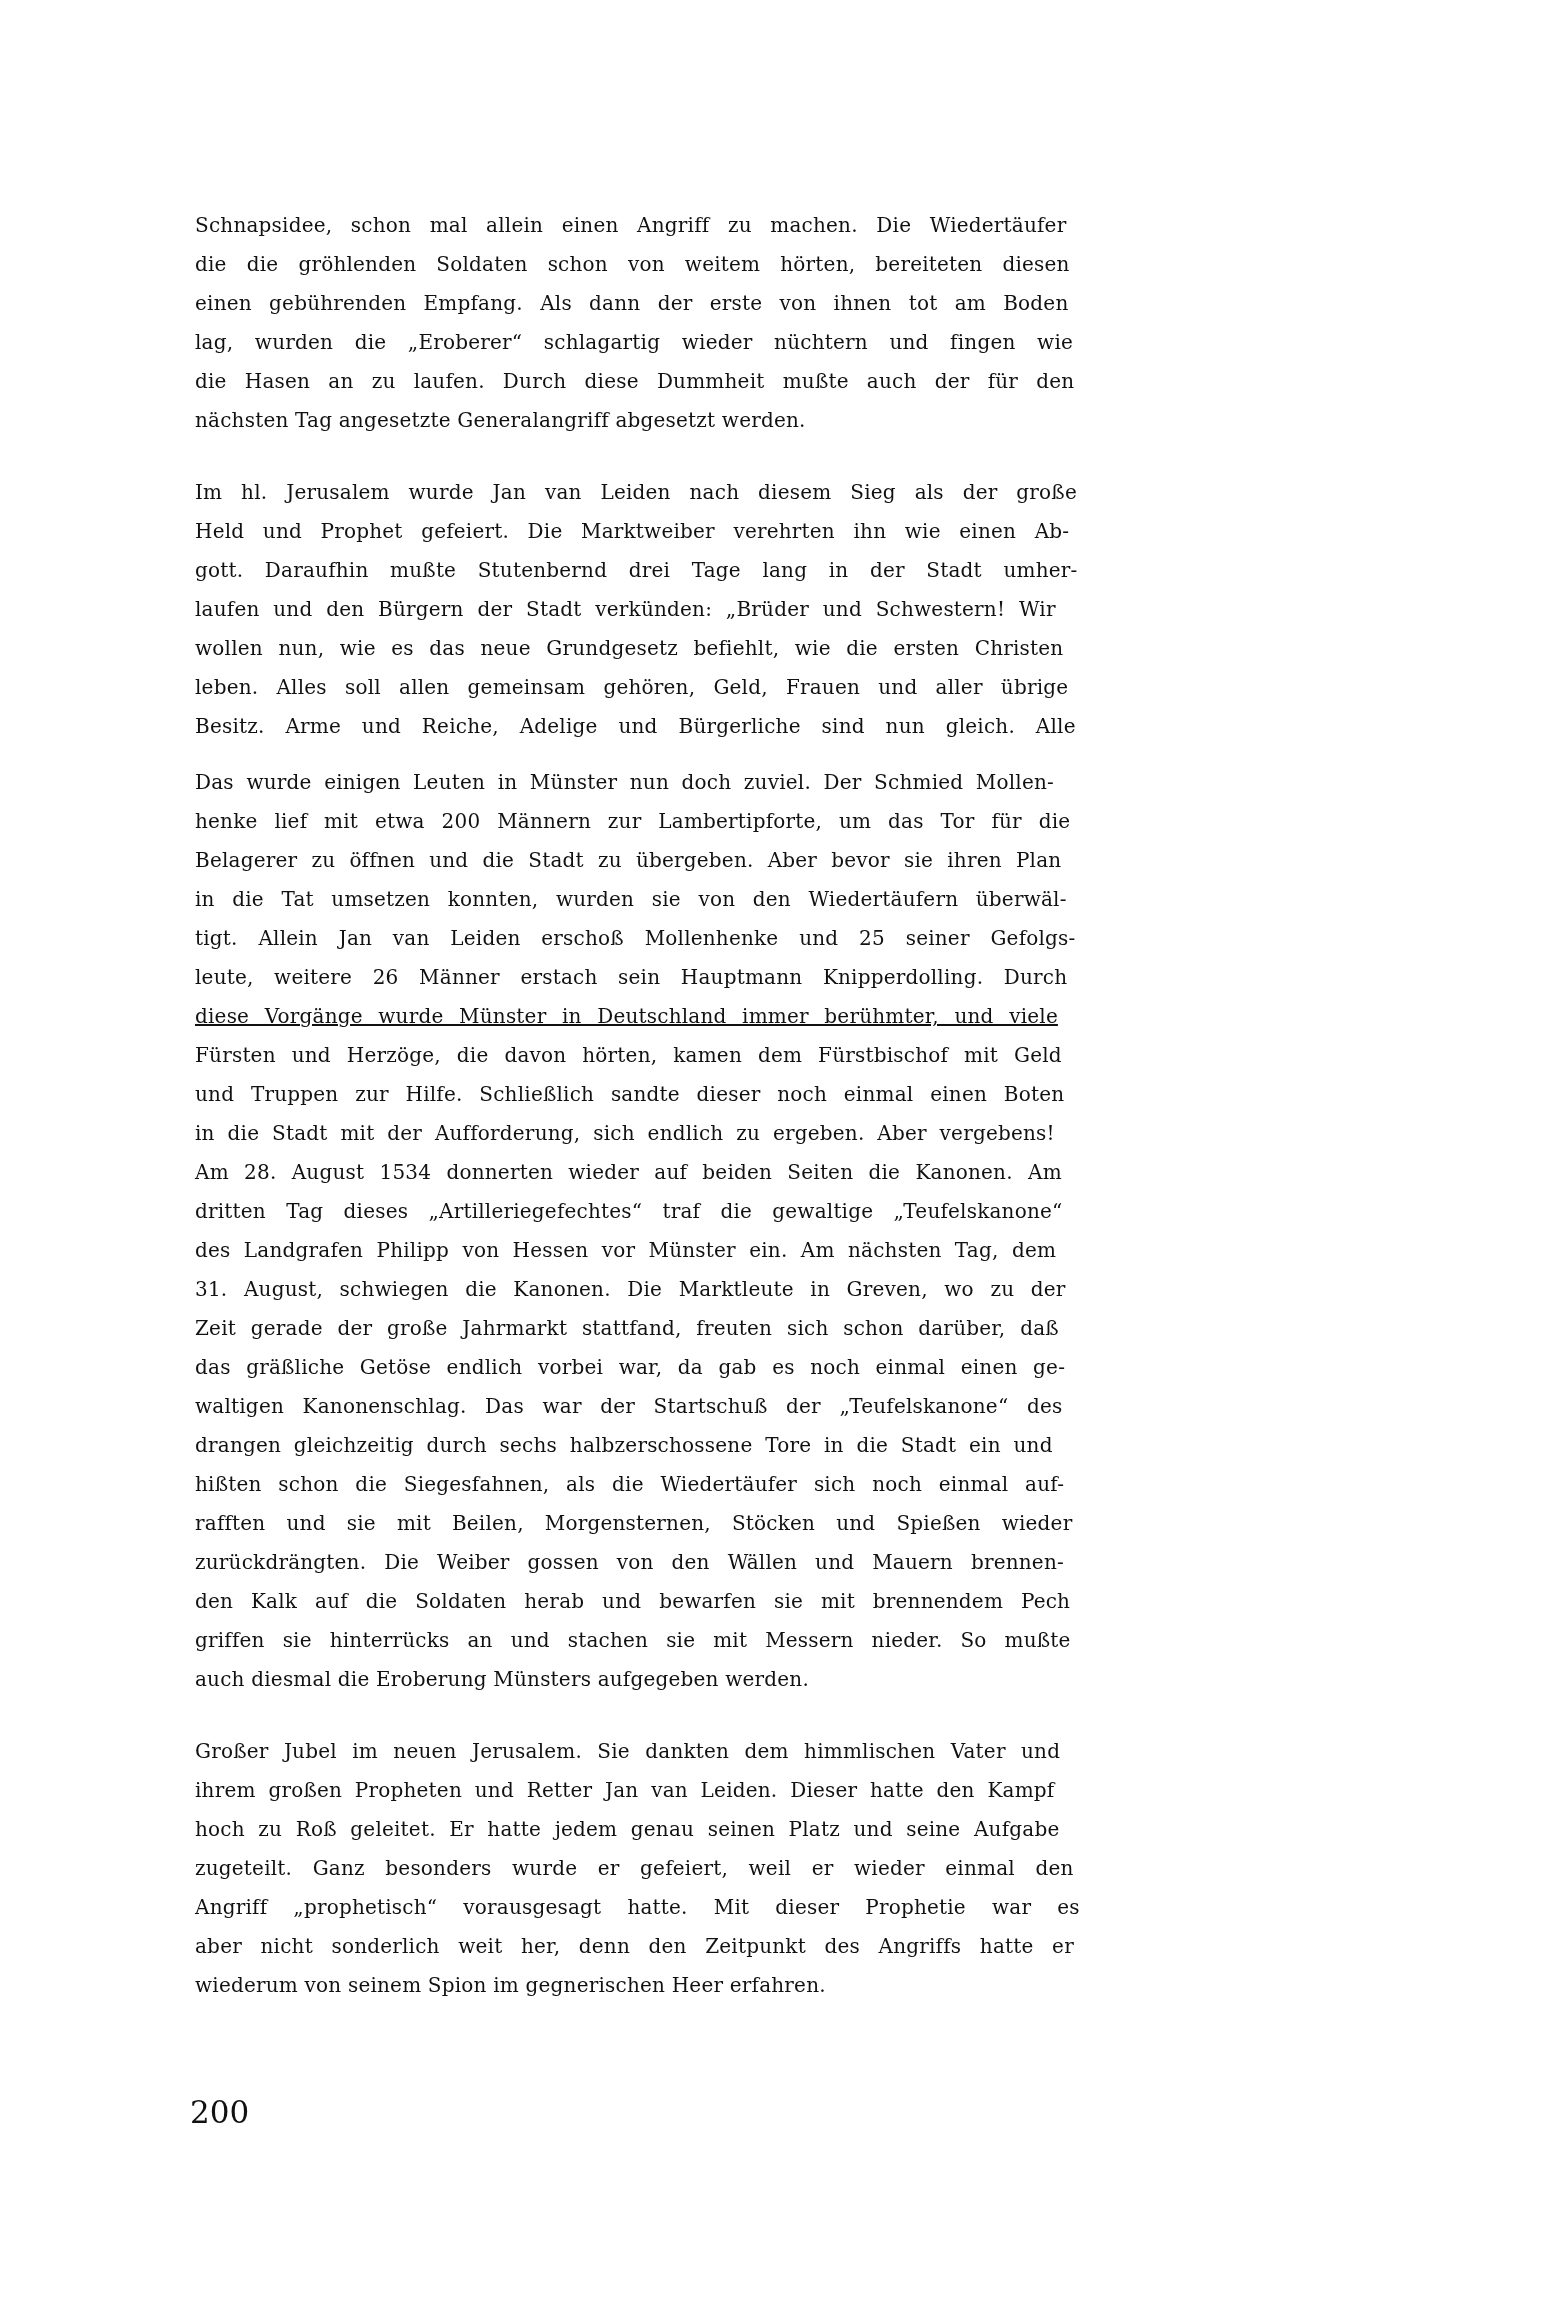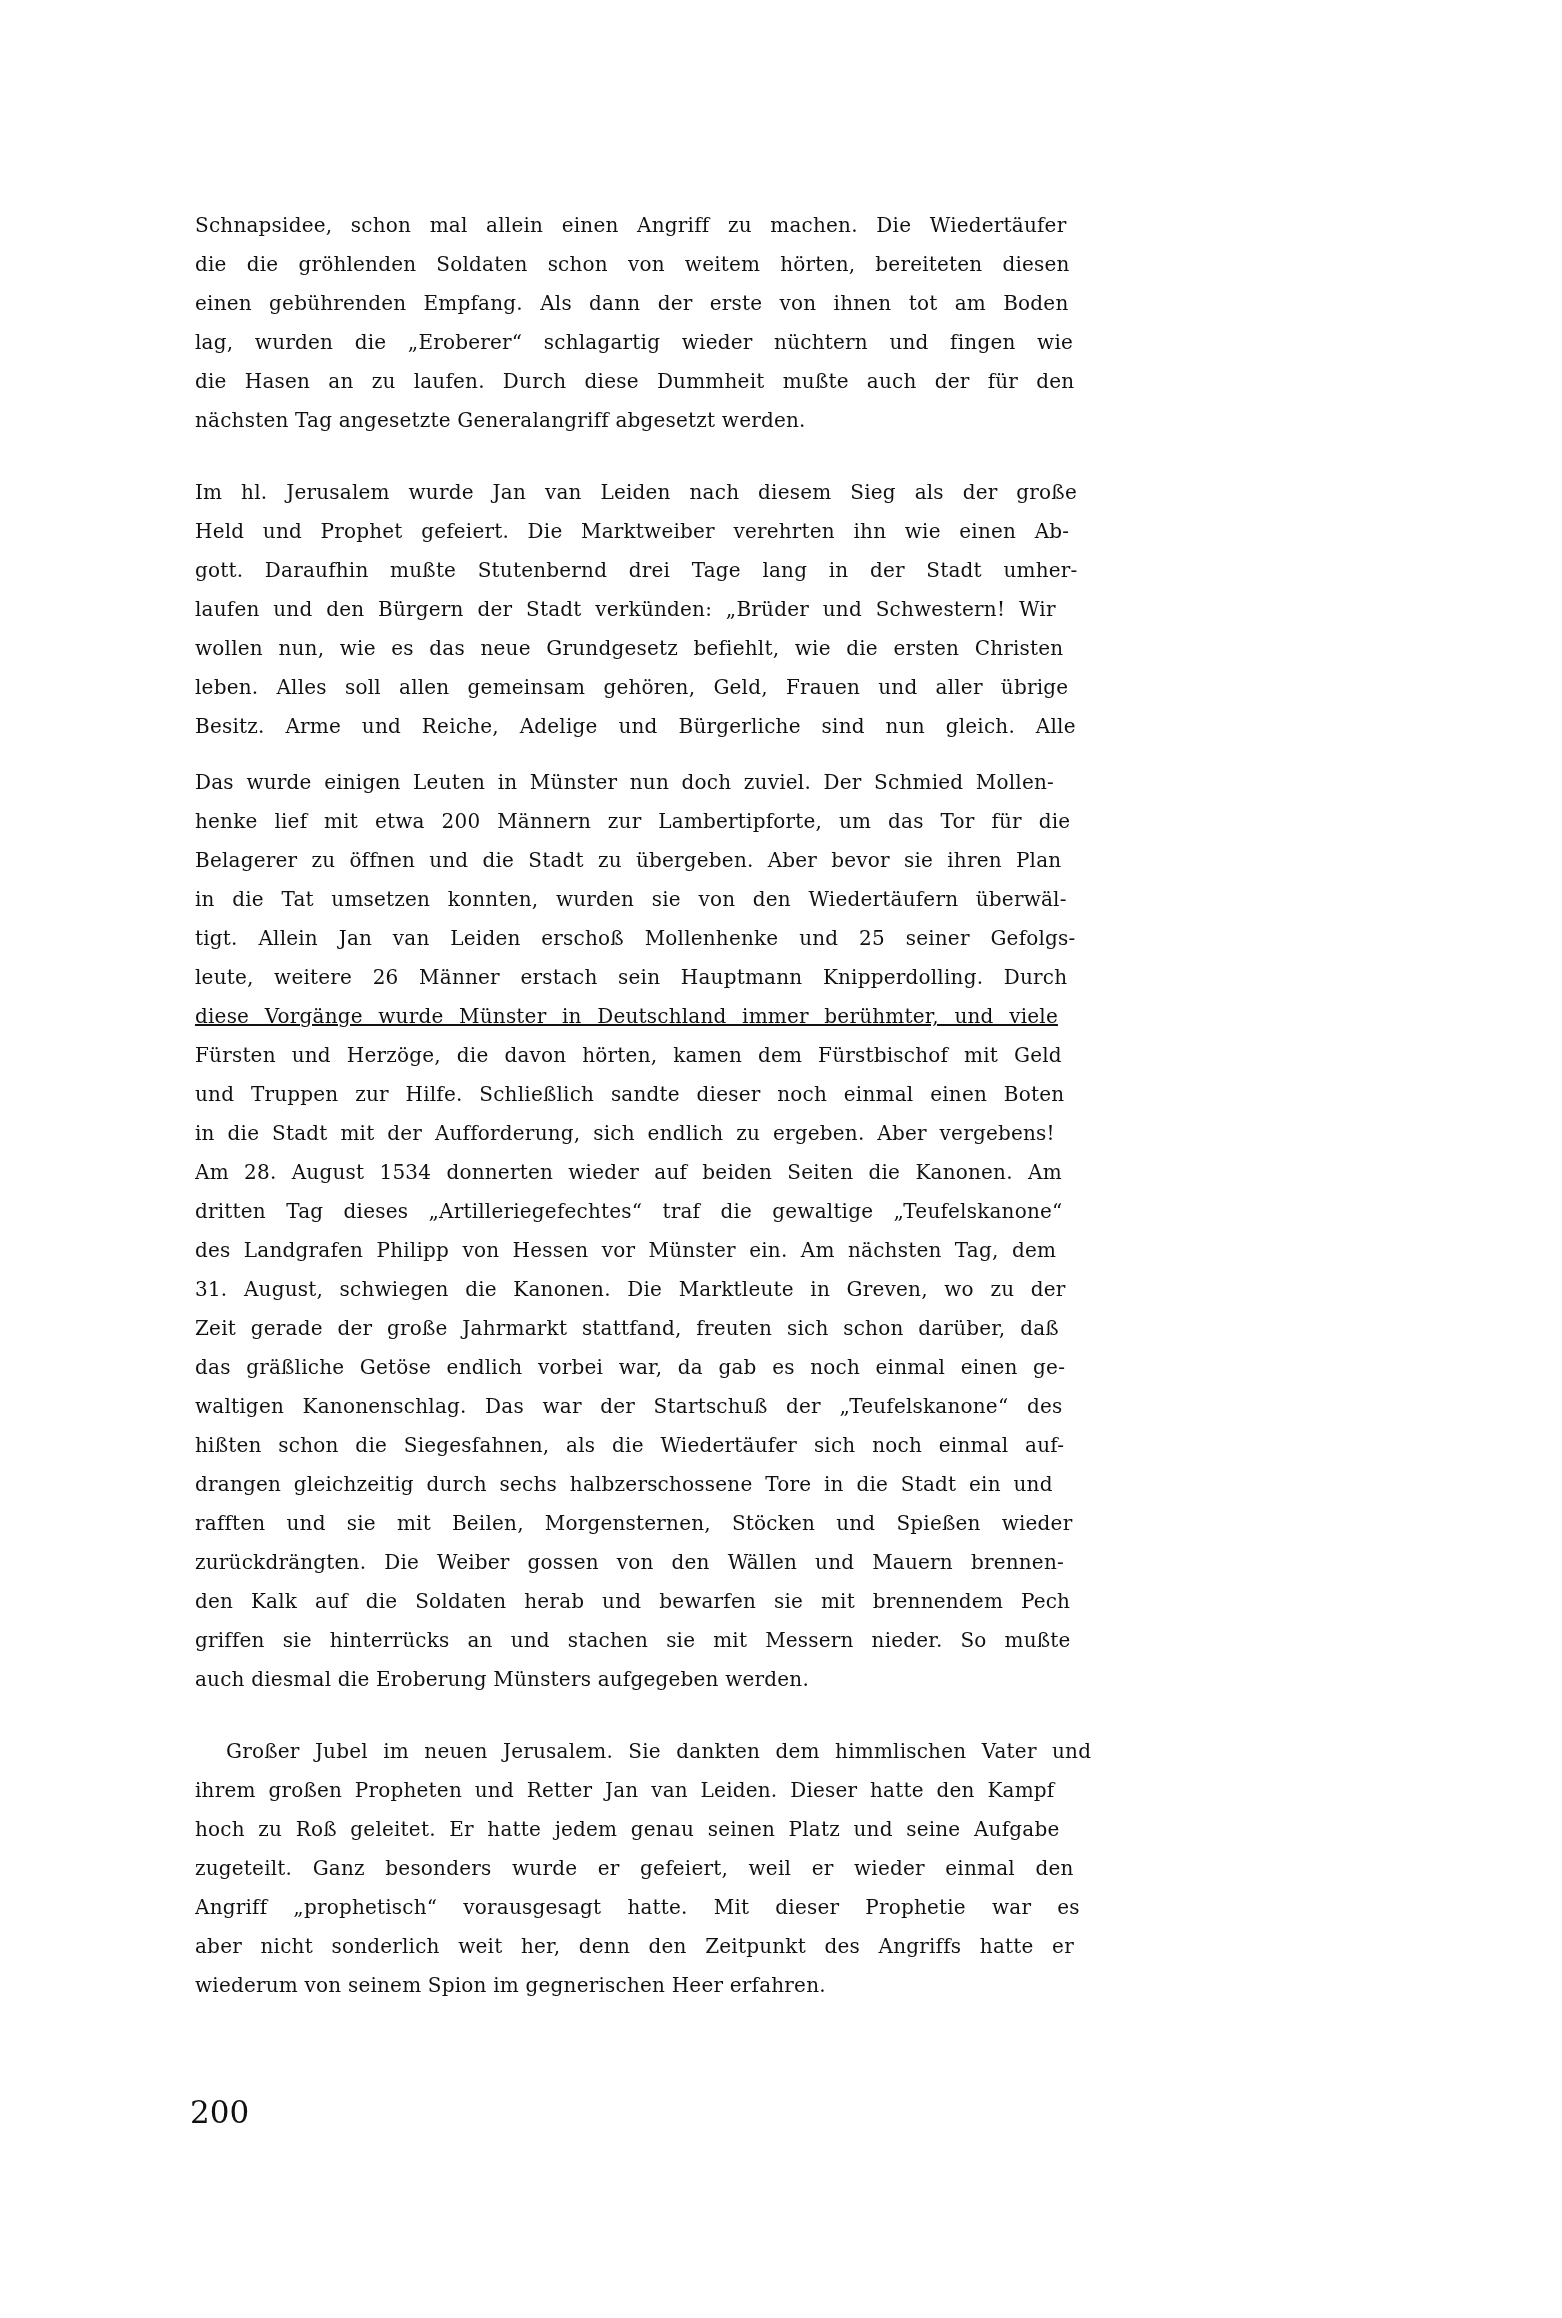--- a/index.html
+++ b/index.html
@@ -85,31 +85,31 @@
     <span class="line" style="white-space: nowrap; word-spacing: 9.4px; text-align-last: left;">Fürsten und Herzöge, die davon hörten, kamen dem Fürstbischof mit Geld</span>
     <span class="line" style="white-space: nowrap; word-spacing: 10.2px; text-align-last: left;">und Truppen zur Hilfe. Schließlich sandte dieser noch einmal einen Boten</span>
     <span class="line" style="white-space: nowrap; word-spacing: 6.3px; text-align-last: left;">in die Stadt mit der Aufforderung, sich endlich zu ergeben. Aber vergebens!</span>
     <span class="line" style="white-space: nowrap; word-spacing: 8.7px; text-align-last: left;">Am 28. August 1534 donnerten wieder auf beiden Seiten die Kanonen. Am</span>
     <span class="line" style="white-space: nowrap; word-spacing: 13.7px; text-align-last: left;">dritten Tag dieses „Artilleriegefechtes“ traf die gewaltige „Teufelskanone“</span>
     <span class="line" style="white-space: nowrap; word-spacing: 6.8px; text-align-last: left;">des Landgrafen Philipp von Hessen vor Münster ein. Am nächsten Tag, dem</span>
     <span class="line" style="white-space: nowrap; word-spacing: 10px; text-align-last: left;">31. August, schwiegen die Kanonen. Die Marktleute in Greven, wo zu der</span>
     <span class="line" style="white-space: nowrap; word-spacing: 8.2px; text-align-last: left;">Zeit gerade der große Jahrmarkt stattfand, freuten sich schon darüber, daß</span>
     <span class="line" style="white-space: nowrap; word-spacing: 9px; text-align-last: left;">das gräßliche Getöse endlich vorbei war, da gab es noch einmal einen ge-</span>
     <span class="line" style="white-space: nowrap; word-spacing: 12px; text-align-last: left;">waltigen Kanonenschlag. Das war der Startschuß der „Teufelskanone“ des</span>
+    <span class="line" style="white-space: nowrap; word-spacing: 6.2px; text-align-last: left;">drangen gleichzeitig durch sechs halbzerschossene Tore in die Stadt ein und</span>
     <span class="line" style="white-space: nowrap; word-spacing: 10.2px; text-align-last: left;">hißten schon die Siegesfahnen, als die Wiedertäufer sich noch einmal auf-</span>
-    <span class="line" style="white-space: nowrap; word-spacing: 6.2px; text-align-last: left;">drangen gleichzeitig durch sechs halbzerschossene Tore in die Stadt ein und</span>
     <span class="line" style="white-space: nowrap; word-spacing: 14.5px; text-align-last: left;">rafften und sie mit Beilen, Morgensternen, Stöcken und Spießen wieder</span>
     <span class="line" style="white-space: nowrap; word-spacing: 11.4px; text-align-last: left;">zurückdrängten. Die Weiber gossen von den Wällen und Mauern brennen-</span>
     <span class="line" style="white-space: nowrap; word-spacing: 11.3px; text-align-last: left;">den Kalk auf die Soldaten herab und bewarfen sie mit brennendem Pech</span>
     <span class="line" style="white-space: nowrap; word-spacing: 11.4px; text-align-last: left;">griffen sie hinterrücks an und stachen sie mit Messern nieder. So mußte</span>
     <span class="line last" style="white-space: nowrap;">auch diesmal die Eroberung Münsters aufgegeben werden.</span>
   </div>
   <div class="gap-lg"></div>
   <div class="para">
-    <span class="line" style="white-space: nowrap; word-spacing: 8.8px; text-align-last: left; margin-left: 31px;">Großer Jubel im neuen Jerusalem. Sie dankten dem himmlischen Vater und</span>
+    <span class="line" style="white-space: nowrap; word-spacing: 8.8px; text-align-last: left;">Großer Jubel im neuen Jerusalem. Sie dankten dem himmlischen Vater und</span>
     <span class="line" style="white-space: nowrap; word-spacing: 6.2px; text-align-last: left;">ihrem großen Propheten und Retter Jan van Leiden. Dieser hatte den Kampf</span>
     <span class="line" style="white-space: nowrap; word-spacing: 7px; text-align-last: left;">hoch zu Roß geleitet. Er hatte jedem genau seinen Platz und seine Aufgabe</span>
     <span class="line" style="white-space: nowrap; word-spacing: 14px; text-align-last: left;">zugeteilt. Ganz besonders wurde er gefeiert, weil er wieder einmal den</span>
     <span class="line" style="white-space: nowrap; word-spacing: 19.5px; text-align-last: left;">Angriff „prophetisch“ vorausgesagt hatte. Mit dieser Prophetie war es</span>
     <span class="line" style="white-space: nowrap; word-spacing: 12px; text-align-last: left;">aber nicht sonderlich weit her, denn den Zeitpunkt des Angriffs hatte er</span>
     <span class="line last" style="white-space: nowrap;">wiederum von seinem Spion im gegnerischen Heer erfahren.</span>
   </div>
 </div>
 
 <div class="page-number">200</div>

